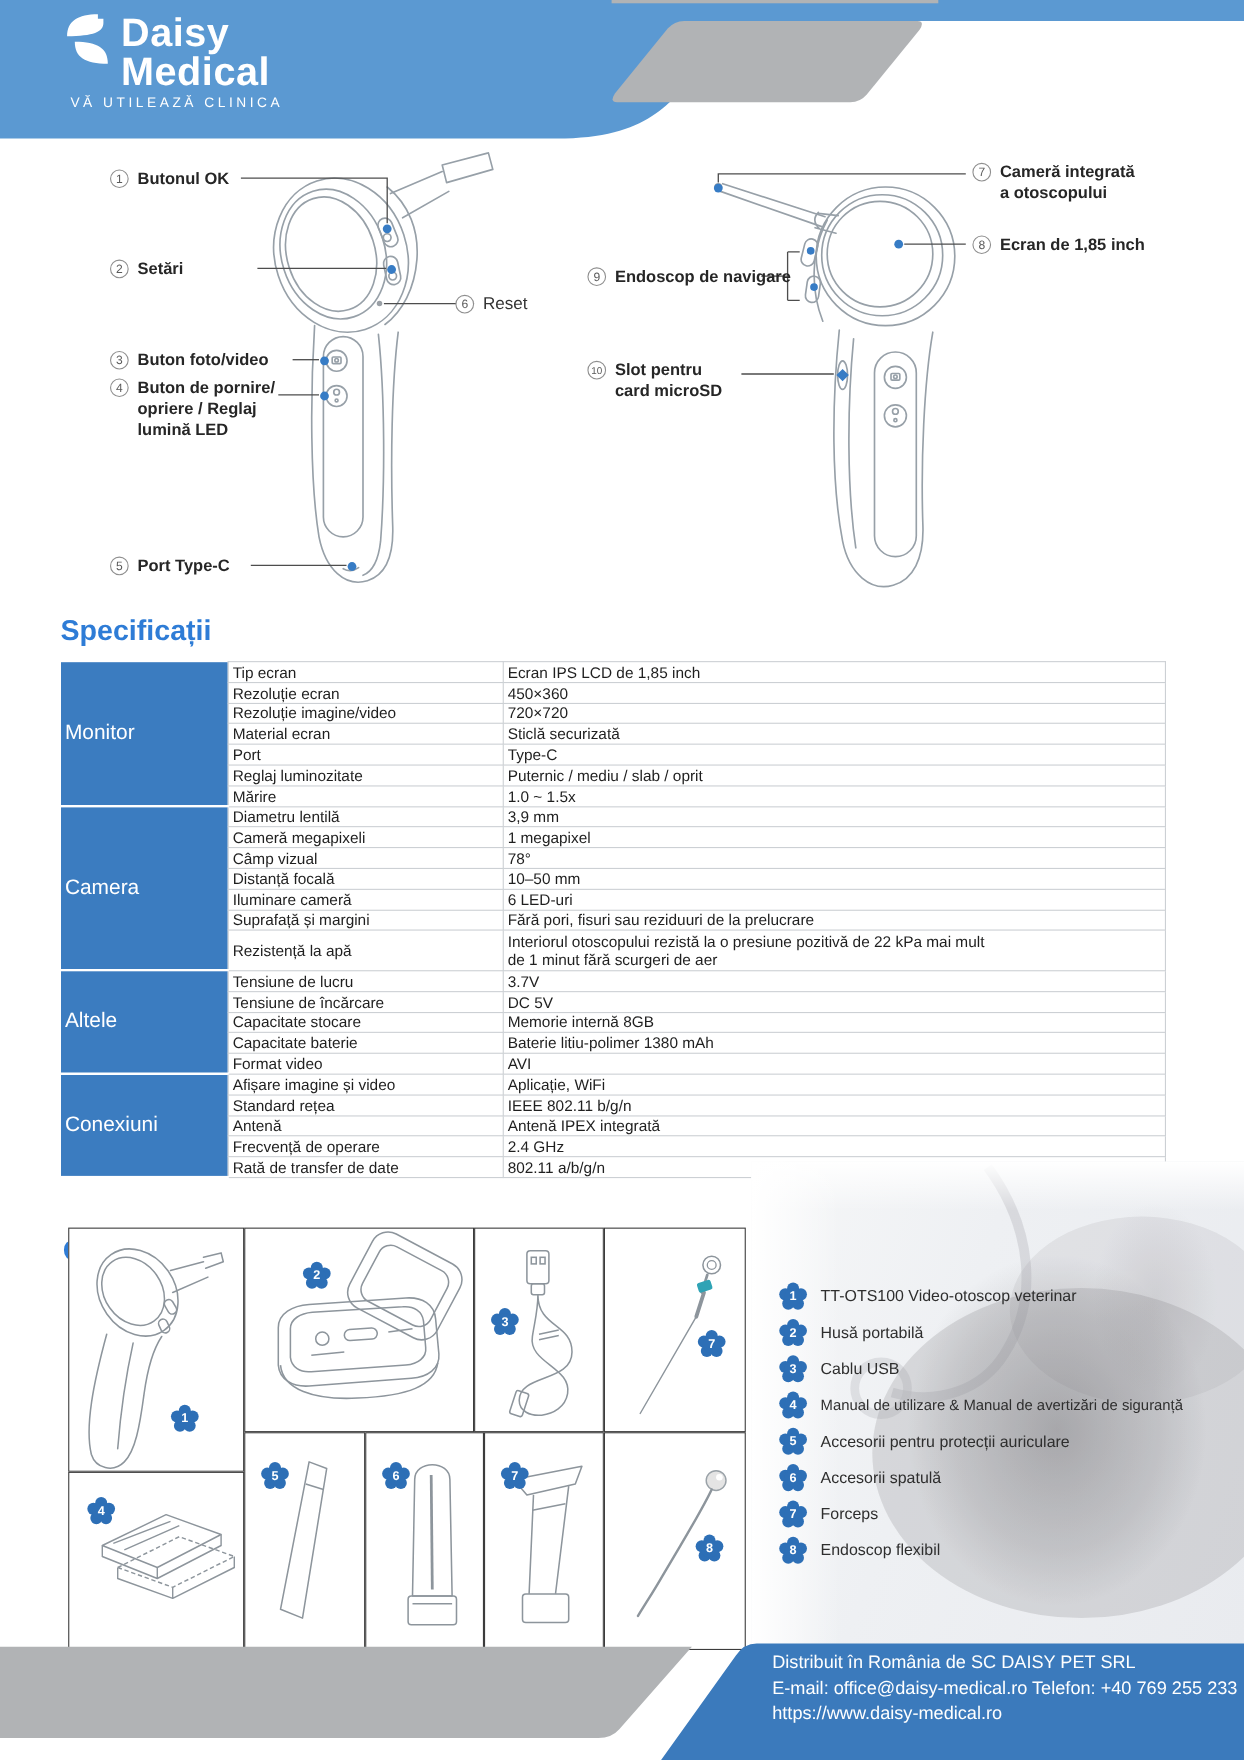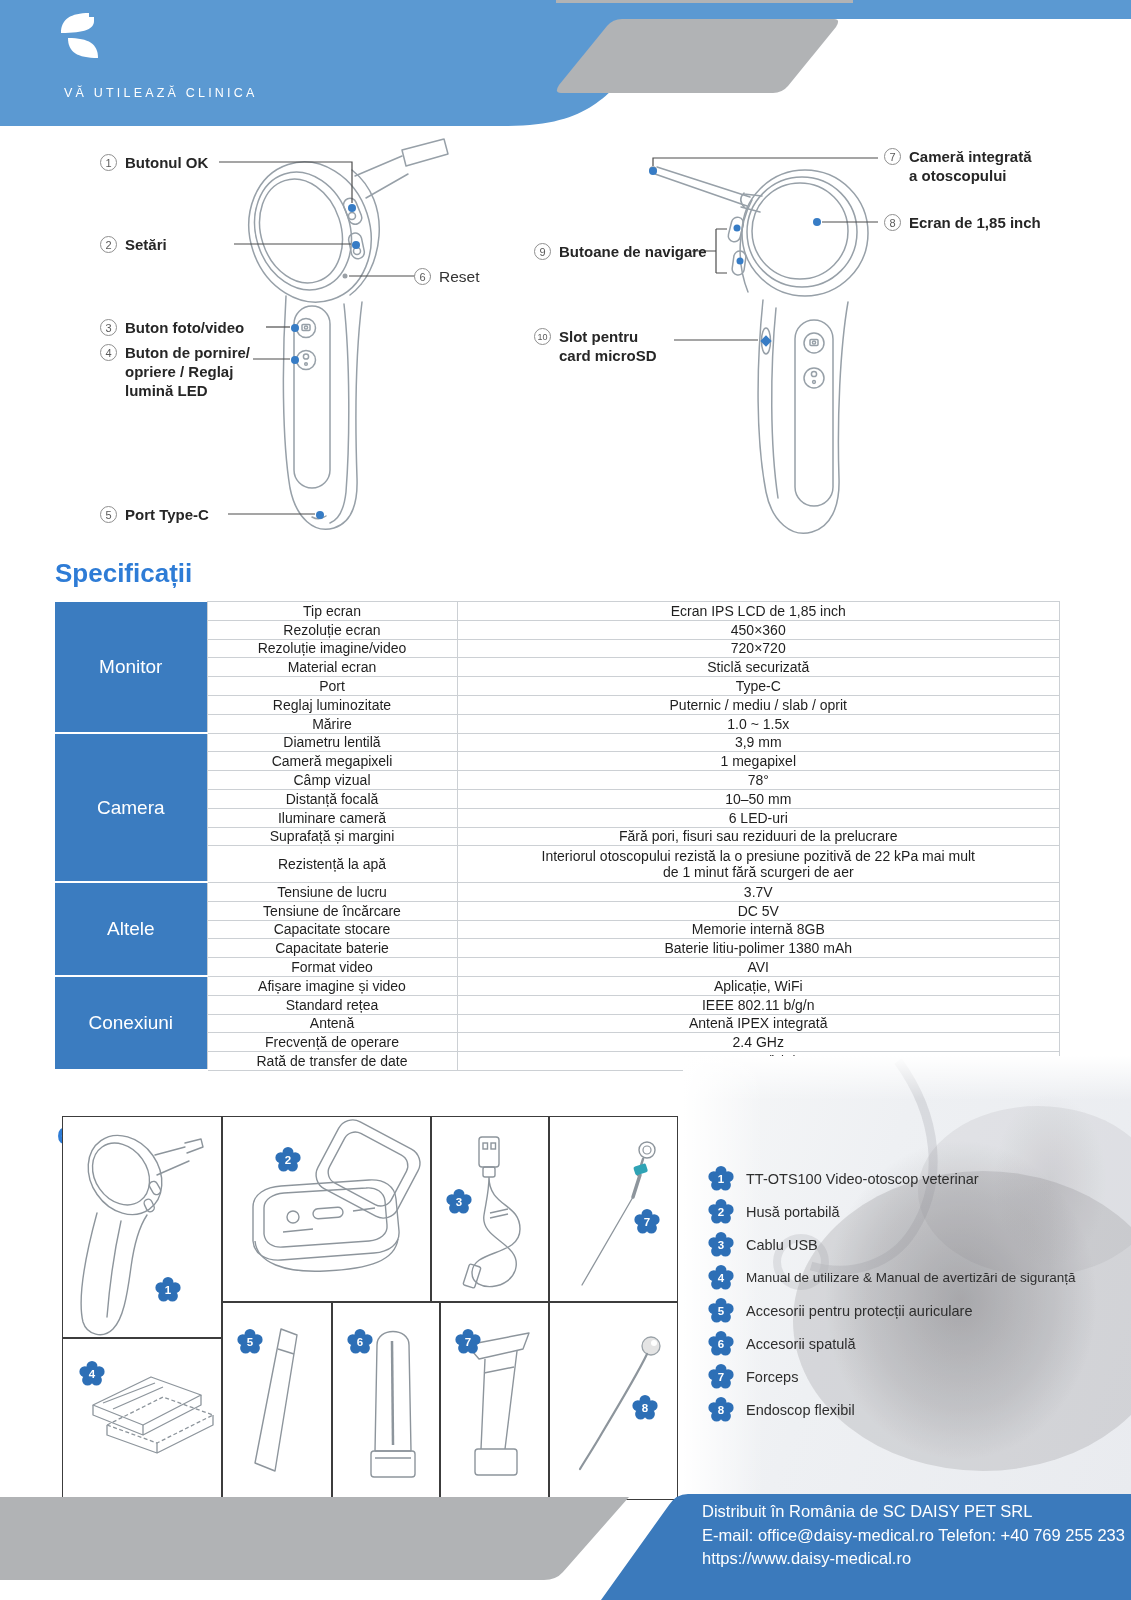--- a/index.html
+++ b/index.html
@@ -22,21 +22,21 @@
         color:#5a5a5a;font-size:11px;line-height:16px;text-align:center;font-weight:400;
         margin-right:8px;margin-top:0.5px;box-sizing:border-box;background:#fff}
   .cnum.sm{font-size:9px}
 
   
   .sec-title{position:absolute;font-size:26px;font-weight:700;color:#2e7cd6}
 
   
   table.spec{position:absolute;left:55px;top:601px;width:1005px;border-collapse:collapse;
              table-layout:fixed}
-  table.spec td{height:17.8px;padding:0 4px;font-size:14px;text-align:center;
+  table.spec td{height:17.8px;padding:0 4px;font-size:14px;
                 border:1px solid #ccd0d4;color:#1f1f1f;overflow:hidden}
   table.spec tr.dbl td{height:35.6px;line-height:16.5px}
   table.spec td.val{white-space:pre-line}
   table.spec td.cat{background:#3b7cc0;color:#fff;font-weight:400;font-size:19px;
                     border:none;border-bottom:2.5px solid #fff}
 
   
   .paw{position:relative;width:26px;height:26px;flex:0 0 26px}
   .paw i{position:absolute;left:5px;top:5px;width:16px;height:16px;border-radius:50%;
          background:#2d6fb6;
@@ -78,20 +78,24 @@
 
   <svg class="abs" style="left:0;top:0" width="1131" height="132" viewBox="0 0 1131 132">
     <path d="M0,0 H1131 V19 H778 C694,19 674,33 640,63 C606,93 592,126 506,126 H0 Z" fill="#5b99d2"></path>
     <rect x="556" y="0" width="297" height="3" fill="#b1b3b5"></rect>
     <path d="M622,19 H834 Q841,19 836,27 L788,86 Q782,93 773,93 H561 Q554,93 559,85 L607,26 Q613,19 622,19 Z" fill="#b1b3b5"></path>
   </svg>
   <svg class="abs" style="left:58px;top:12px" width="46" height="50" viewBox="0 0 46 50">
     <path d="M3,21 C3,7 13,1 31,1 L31,5 L36,5 L36,9 C36,17 27,21 3,21 Z" fill="#fff"></path>
     <path d="M40,46 C40,32 31,26 10,26 C10,40 19,46 40,46 Z" fill="#fff"></path>
   </svg>
+  <div class="brand-text">
+    <div>Daisy</div>
+    <div>Medical</div>
+  </div>
   <div class="tagline">VĂ UTILEAZĂ CLINICA</div>
 
   <svg class="abs" style="left:0;top:130px" width="1131" height="442" viewBox="0 130 1131 442">
     <g stroke="#97a0a8" stroke-width="1.5" fill="none" stroke-linecap="round" stroke-linejoin="round">
 
       <ellipse cx="310" cy="232" rx="60" ry="71" transform="rotate(-18 310 232)"></ellipse>
       <ellipse cx="303" cy="231" rx="47" ry="60" transform="rotate(-18 303 231)"></ellipse>
       <ellipse cx="301" cy="231" rx="40" ry="53" transform="rotate(-18 301 231)"></ellipse>
       <path d="M355,176 L402,156 M366,198 L408,174"></path>
       <path d="M402,150 L444,139 M406,166 L448,154 M444,139 L448,154 M402,150 L406,166"></path>
@@ -191,21 +195,21 @@
     <span class="cnum">7</span>
     <span>Cameră integrată
 a otoscopului</span>
   </div>
   <div class="callout" style="left:884px;top:213px">
     <span class="cnum">8</span>
     <span>Ecran de 1,85 inch</span>
   </div>
   <div class="callout" style="left:534px;top:242px">
     <span class="cnum">9</span>
-    <span>Butoane de navigare</span>
+    <span>Endoscop de navigare</span>
   </div>
   <div class="callout" style="left:534px;top:327px">
     <span class="cnum sm">10</span>
     <span>Slot pentru
 card microSD</span>
   </div>
 
   <div class="sec-title" style="left:55px;top:558px">Specificații</div>
 
   <table class="spec">

